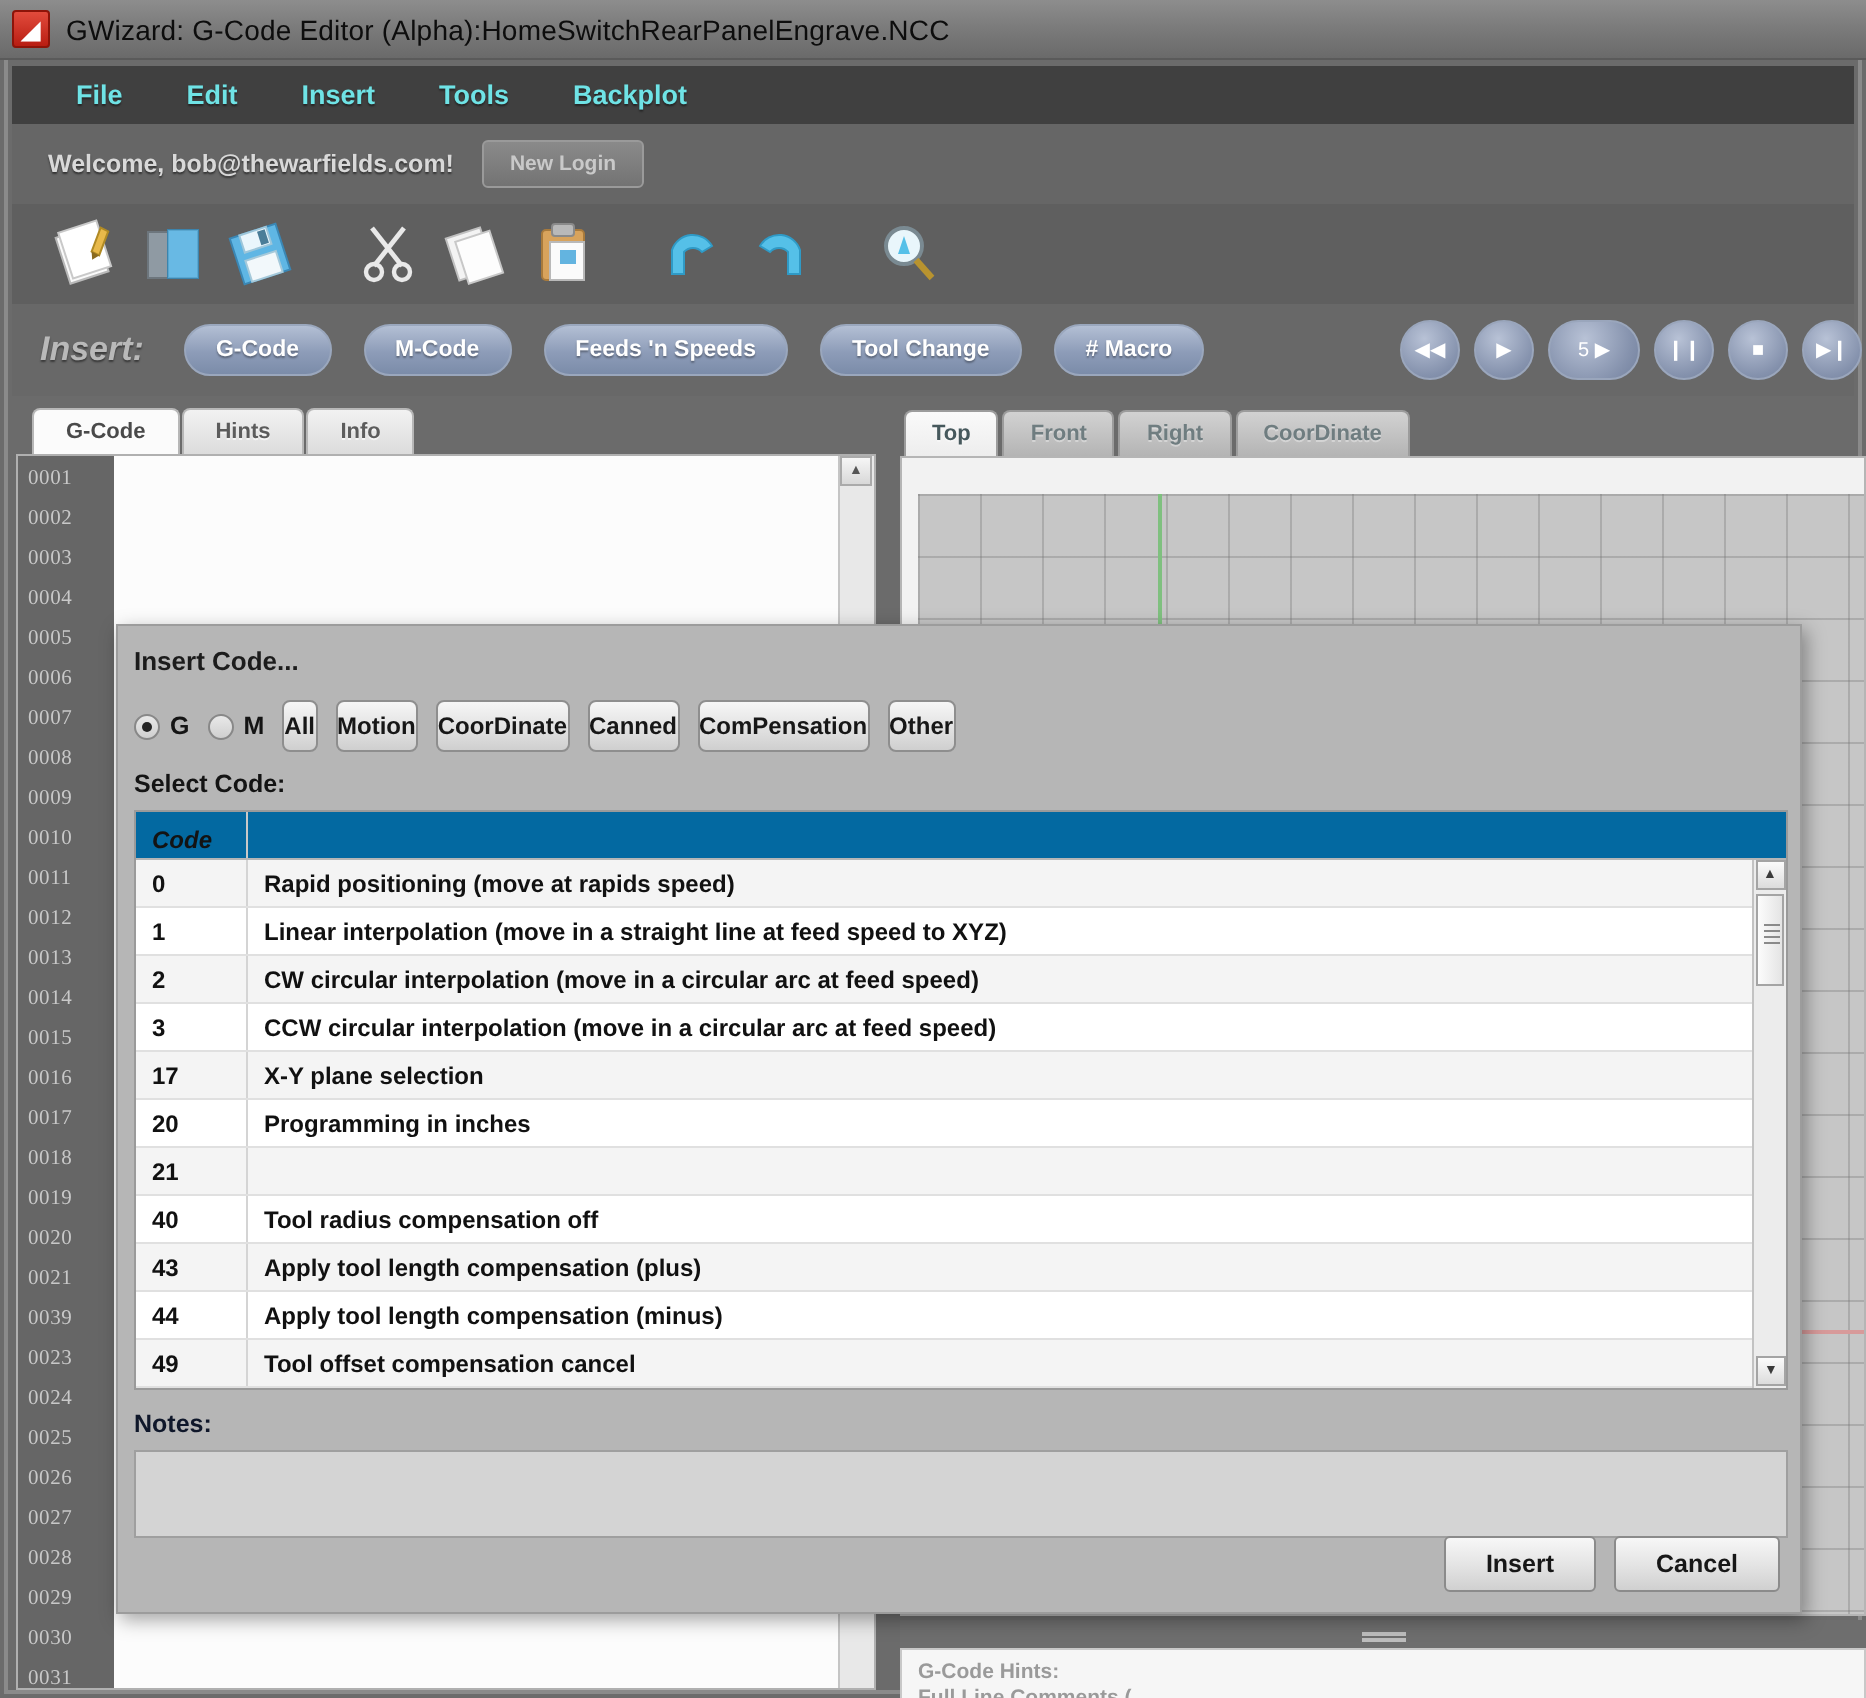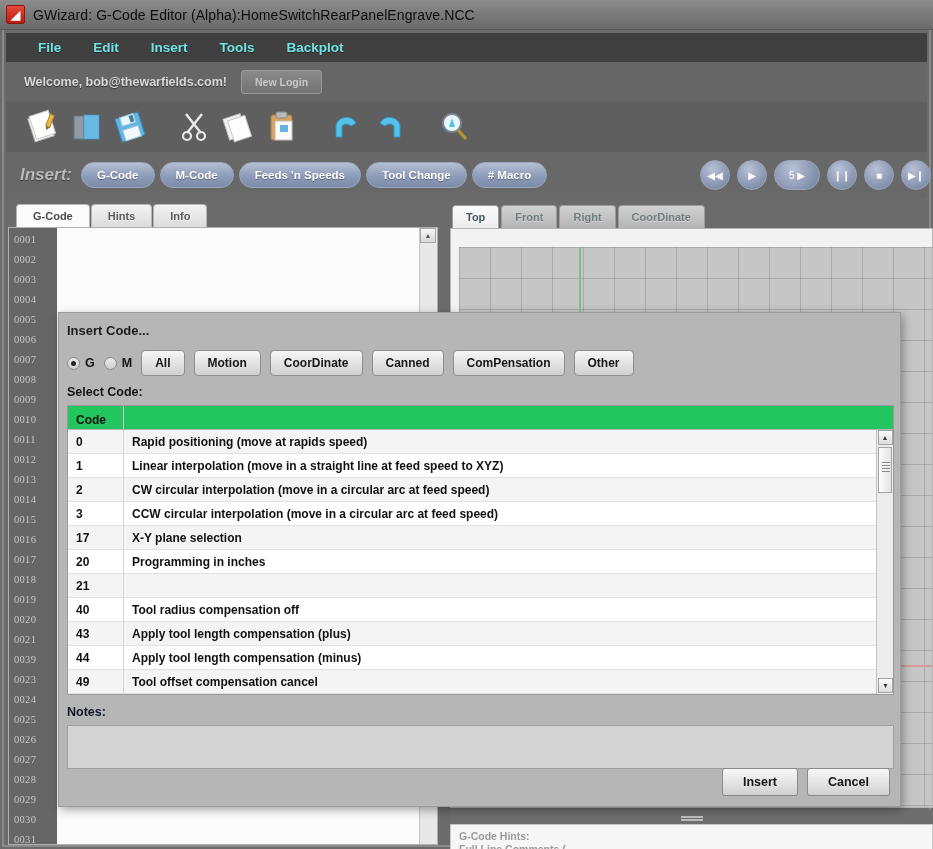--- a/index.html
+++ b/index.html
@@ -65,21 +65,21 @@
   .icontoolbar {
     position: absolute; left: 6px; top: 102px; width: 921px; height: 50px;
     background: #5f5f5f; display: flex; align-items: center; padding-left: 14px;
   }
   .ticon { width: 44px; height: 44px; position: relative; cursor: pointer; flex: 0 0 auto; }
   .tsep { width: 20px; flex: 0 0 auto; }
 
   
   .insertbar {
     position: absolute; left: 6px; top: 152px; width: 921px; height: 46px;
-    background: #686868; display: flex; align-items: center; padding-left: 14px; gap: 5px;
+    background: #686868; display: flex; align-items: center; padding-left: 14px; gap: 16px;
   }
   .insert-label {
     color: #b9b9b9; font-size: 17px; font-style: italic; font-weight: bold;
     text-shadow: 0 1px 1px rgba(0,0,0,.45); margin-right: 4px;
   }
   .pill {
     background: linear-gradient(to bottom,#b3bfd4,#8d9cb8 55%,#7b8ca9);
     border: 1px solid #9aa7bd; border-radius: 13px;
     color: #ffffff; font-size: 11.5px; font-weight: bold;
     padding: 6px 15px; cursor: pointer; white-space: nowrap;
@@ -190,31 +190,31 @@
     width: 13px; height: 13px; border-radius: 50%;
     background: linear-gradient(to bottom,#e9e9e9,#cfcfcf);
     border: 1px solid #888; display: flex; align-items: center; justify-content: center;
   }
   .radio.on::after { content: ''; width: 5px; height: 5px; border-radius: 50%; background: #242424; }
   .radio-label { font-size: 12.5px; font-weight: bold; color: #141414; }
   .fbtn {
     background: linear-gradient(to bottom,#f6f6f6,#e3e3e3 52%,#cfcfcf);
     border: 1px solid #8e8e8e; border-radius: 4px;
     font-size: 12px; font-weight: bold; color: #171717;
-    padding: 5px 13px; cursor: pointer; white-space: nowrap;
+    padding: 5px 0; cursor: pointer; white-space: nowrap;
   }
   .selectcode {
     position: absolute; left: 8px; top: 72px;
     font-size: 12.5px; font-weight: bold; color: #141414;
   }
   .tablebox {
     position: absolute; left: 8px; top: 92px; width: 827px; height: 290px;
     background: #fff; border: 1px solid #9a9a9a; overflow: hidden;
   }
-  .thead { display: flex; height: 24px; background: #22c55e; border-bottom: 1px solid #b6b6b6; }
+  .thead { display: flex; height: 24px; background: #0369a1; border-bottom: 1px solid #b6b6b6; font-style: italic; }
   .th {
     font-size: 12px; font-weight: bold; color: #131313;
     padding: 4px 0 0 8px; display: flex; align-items: center; height: 100%;
   }
   .th.code { width: 56px; border-right: 1px solid #c9c9c9; }
   .th.func { flex: 1 1 auto; }
   .tbody { position: absolute; left: 0; top: 24px; right: 17px; bottom: 0; }
   .trow { display: flex; height: 24px; border-bottom: 1px solid #e0e0e0; }
   .trow:nth-child(odd) { background: #f4f4f4; }
   .trow:nth-child(even) { background: #ffffff; }

